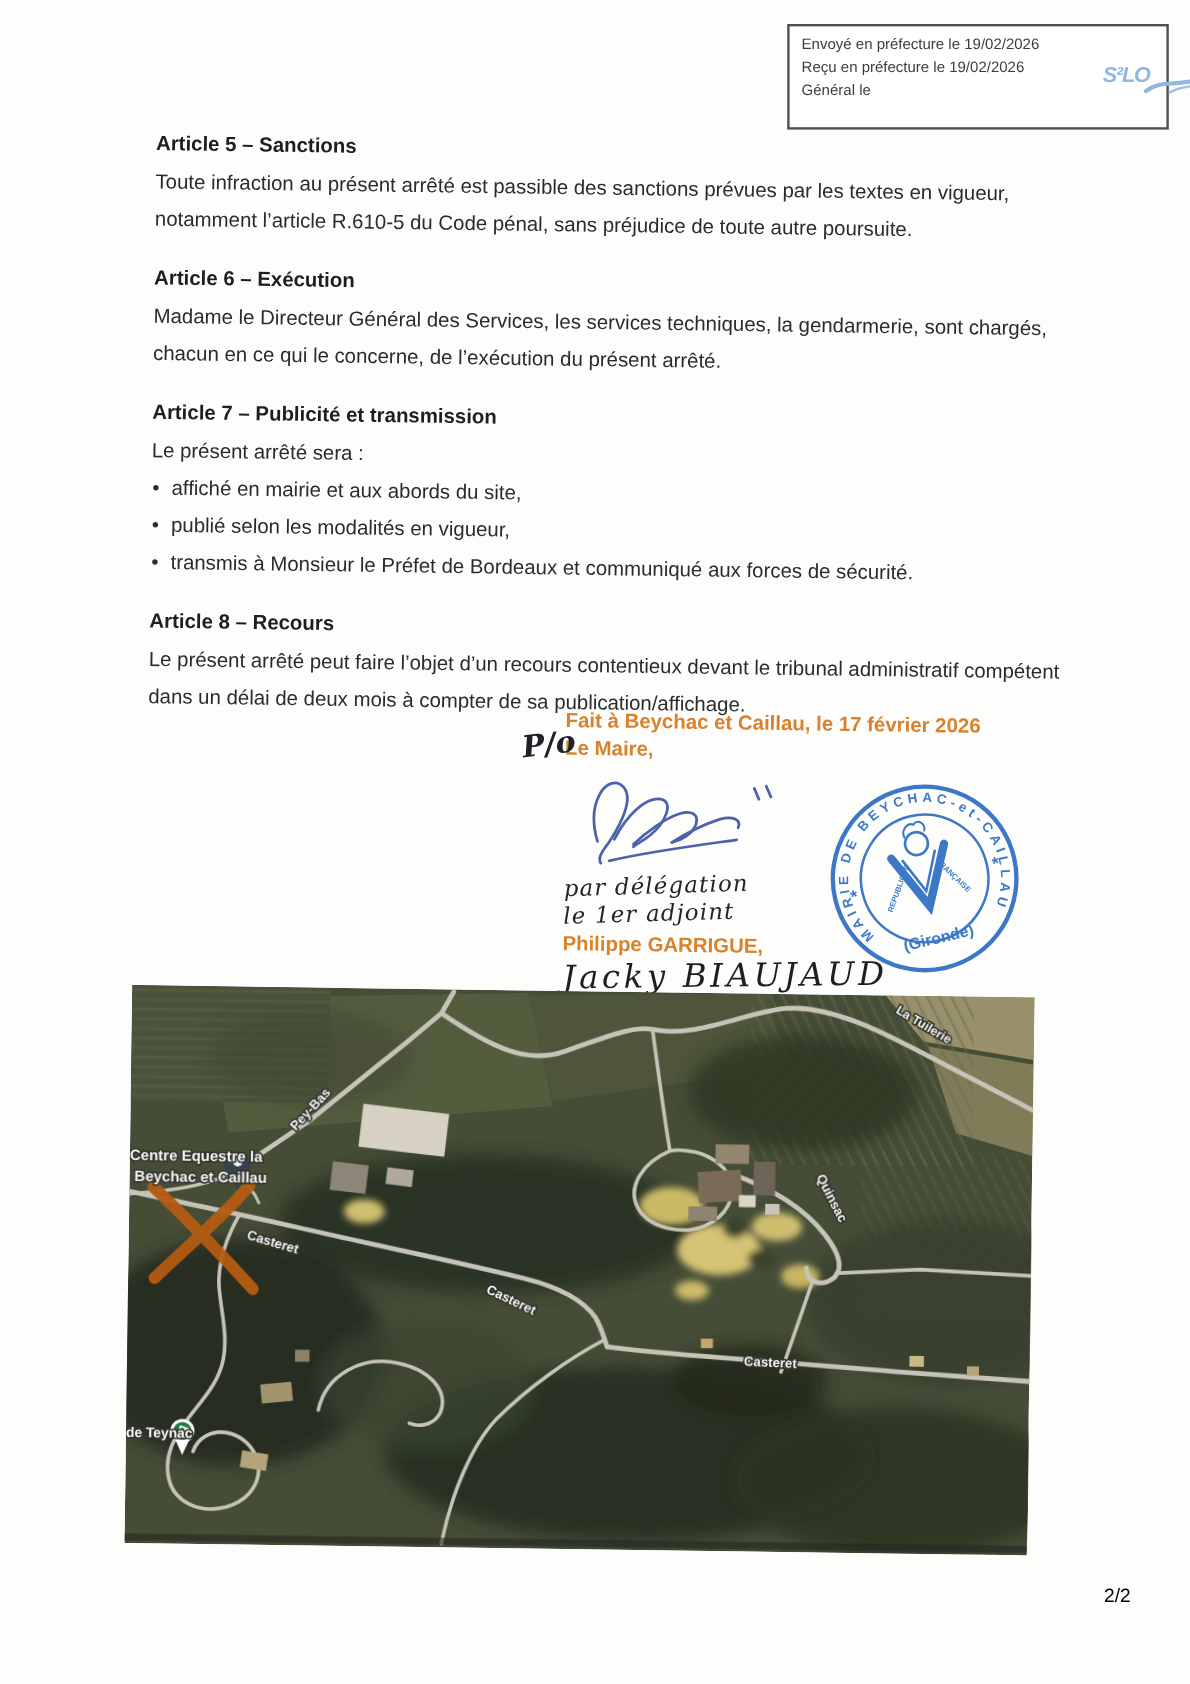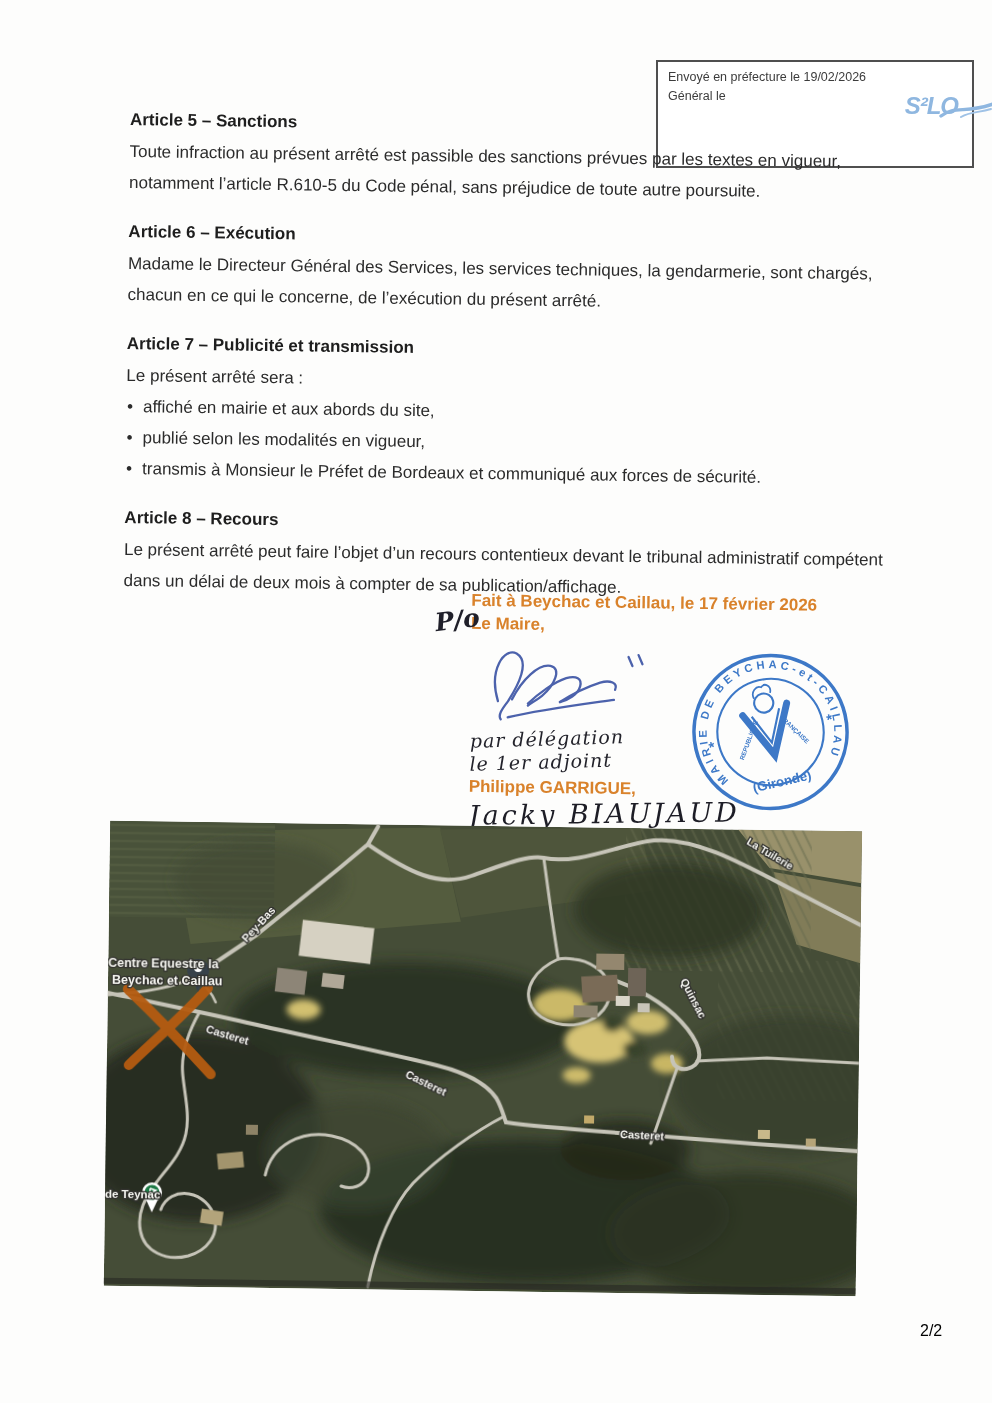--- a/index.html
+++ b/index.html
@@ -2,28 +2,28 @@
 <html><head>
 <meta charset="utf-8">
 <style>
   html,body { margin:0; padding:0; background:#ffffff; }
   .page {
     position:relative; width:992px; height:1403px; overflow:hidden;
     background:#fdfdfc; font-family:"Liberation Sans", sans-serif; color:#2b2b2b;
   }
   
   .pref-box {
-    position:absolute; left:656px; top:20px; width:318px; height:108px;
+    position:absolute; left:656px; top:20px; width:318px; height:88px;
     border:2px solid #4f4f4f; background:#fff; box-sizing:border-box;
-    padding:6px 10px; font-size:12.5px; color:#3c3c3c;margin-top:40px;
+    padding:6px 10px; font-size:12.5px; color:#3c3c3c;
   }
   .pref-box .line { line-height:19px; white-space:nowrap; }
   .s2lo {
     position:absolute; right:14px; top:30px; font-style:italic; font-weight:bold;
-    font-size:24px; color:#8fb7e0; letter-spacing:-1px;text-align:center;
+    font-size:18px; color:#8fb7e0; letter-spacing:-1px;text-align:center;
   }
   .s2lo svg { position:absolute; left:34px; top:9px; }
   
   .scan { position:absolute; left:0; top:0; width:992px; height:1403px;
           transform:rotate(0.8deg); transform-origin:130px 120px; }
   .articles { position:absolute; left:130px; top:110px; width:784px; }
   .article-title { font-size:17px; font-weight:bold; margin:24px 0 6px 0; color:#1e1e1e; }
   .article-title:first-child { margin-top:0; }
   .article-body, .article-intro { font-size:17px; line-height:31px; margin:0; }
   .article-bullets { list-style:none; margin:0; padding:0; }
@@ -58,20 +58,21 @@
   
   .pagenum { position:absolute; left:920px; top:1322px; font-size:16px; color:#000000; }
 </style>
 </head>
 <body>
 
 <div class="page">
 
   <div class="pref-box">
     <div class="line">Envoyé en préfecture le 19/02/2026</div>
+    <div class="line">Reçu en préfecture le 19/02/2026</div>
     <div class="line">Général le</div>
     <div class="s2lo">
       <span>S²LO</span>
       <svg width="58" height="20" viewBox="0 0 58 20">
         <path d="M 2,15 C 16,4 26,13 54,3" stroke="#8fb7e0" stroke-width="3.4" fill="none" stroke-linecap="round"></path>
         <path d="M 22,16 C 32,10 40,12 52,8" stroke="#9fc2e6" stroke-width="2" fill="none" stroke-linecap="round"></path>
       </svg>
     </div>
   </div>
 

